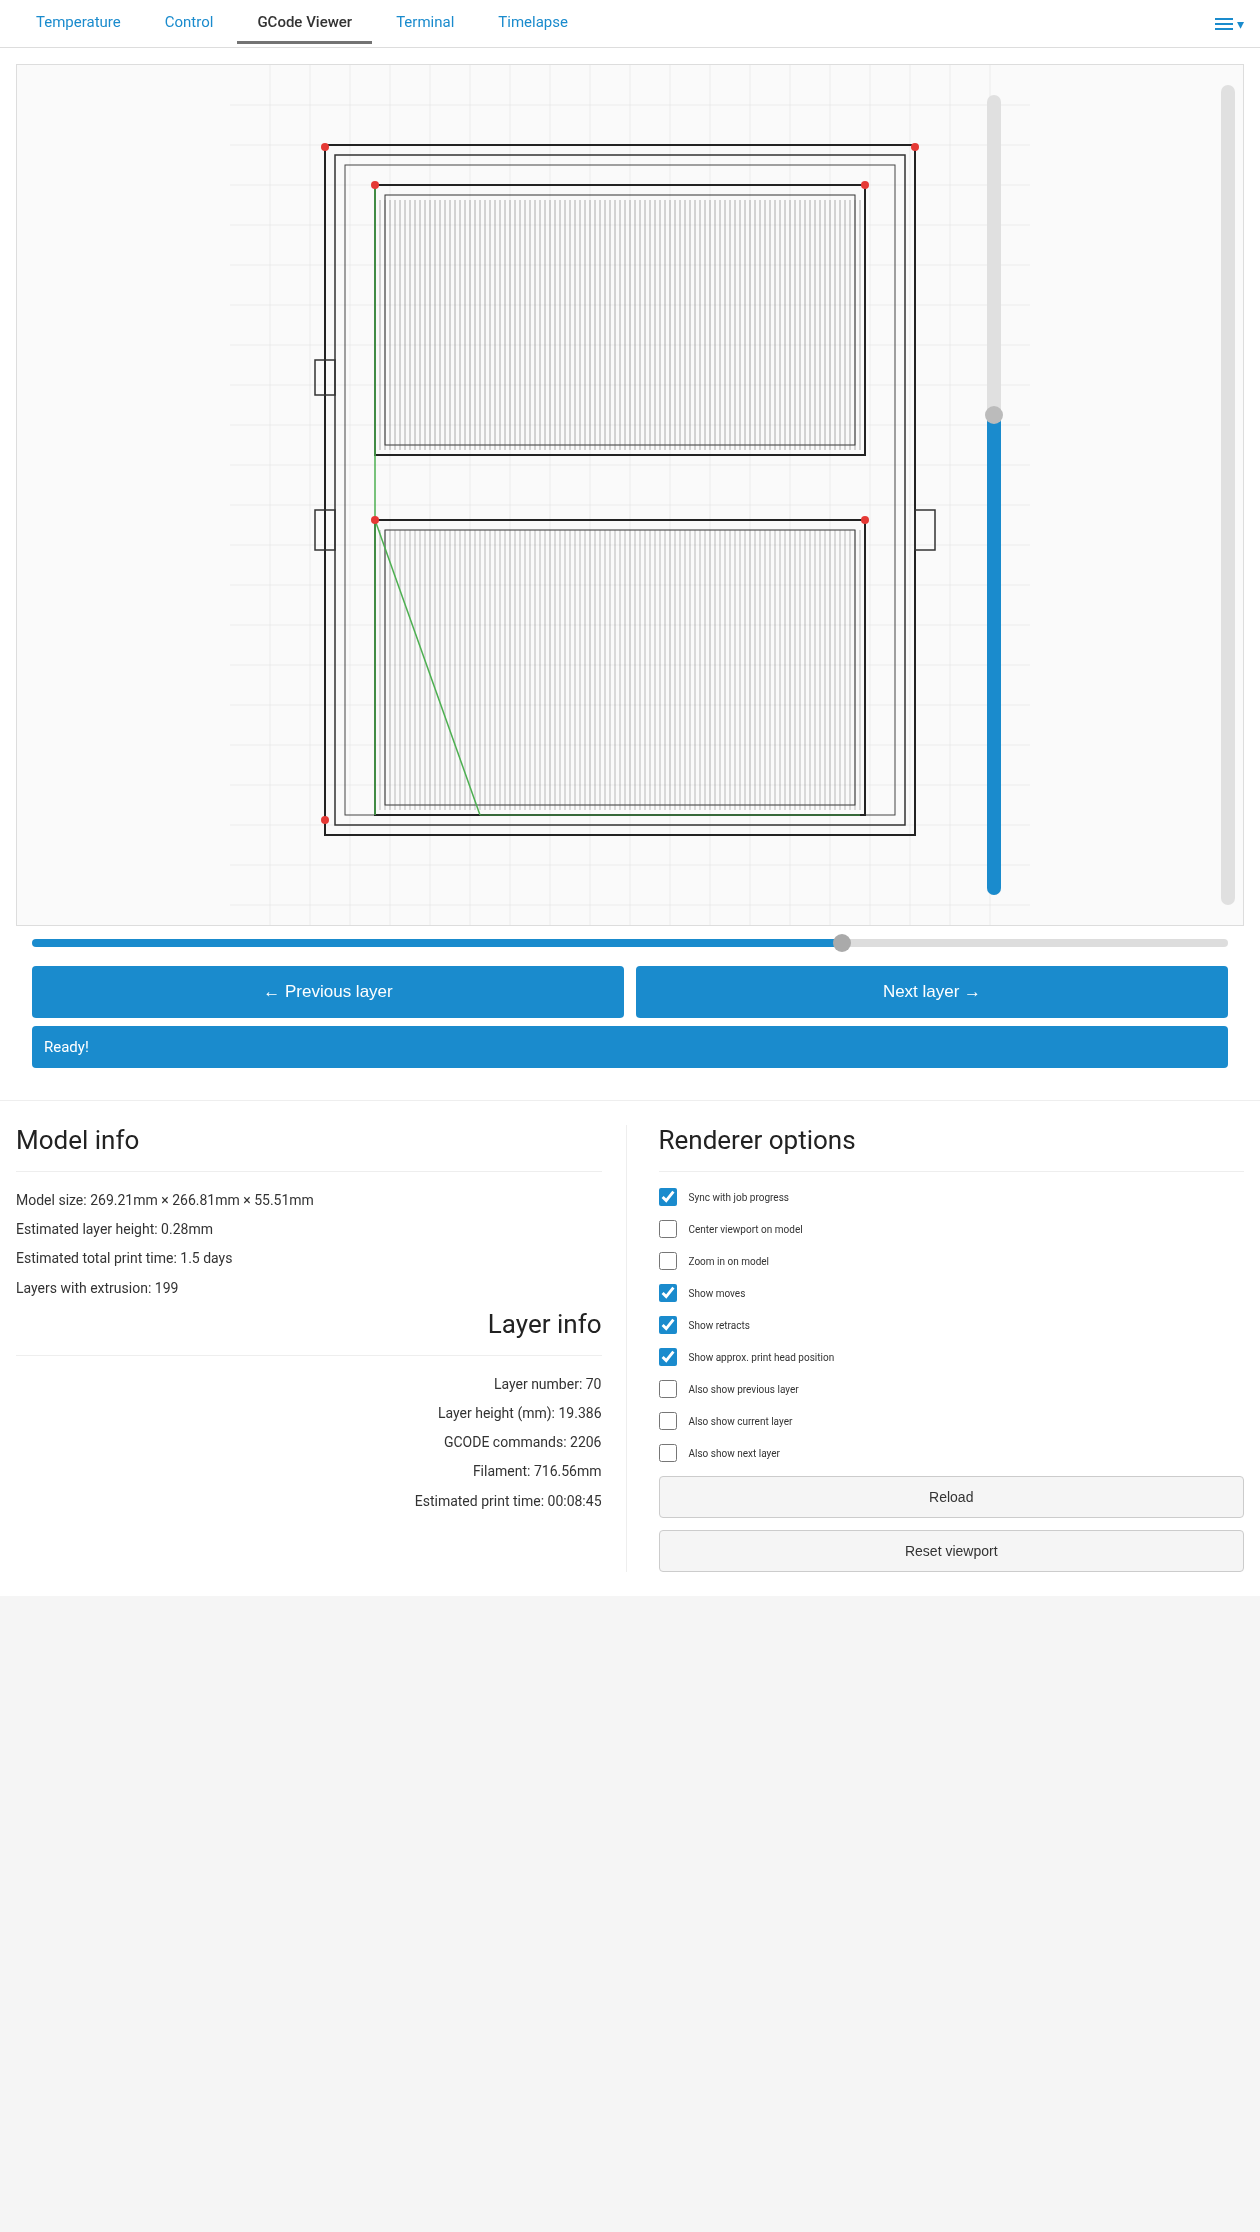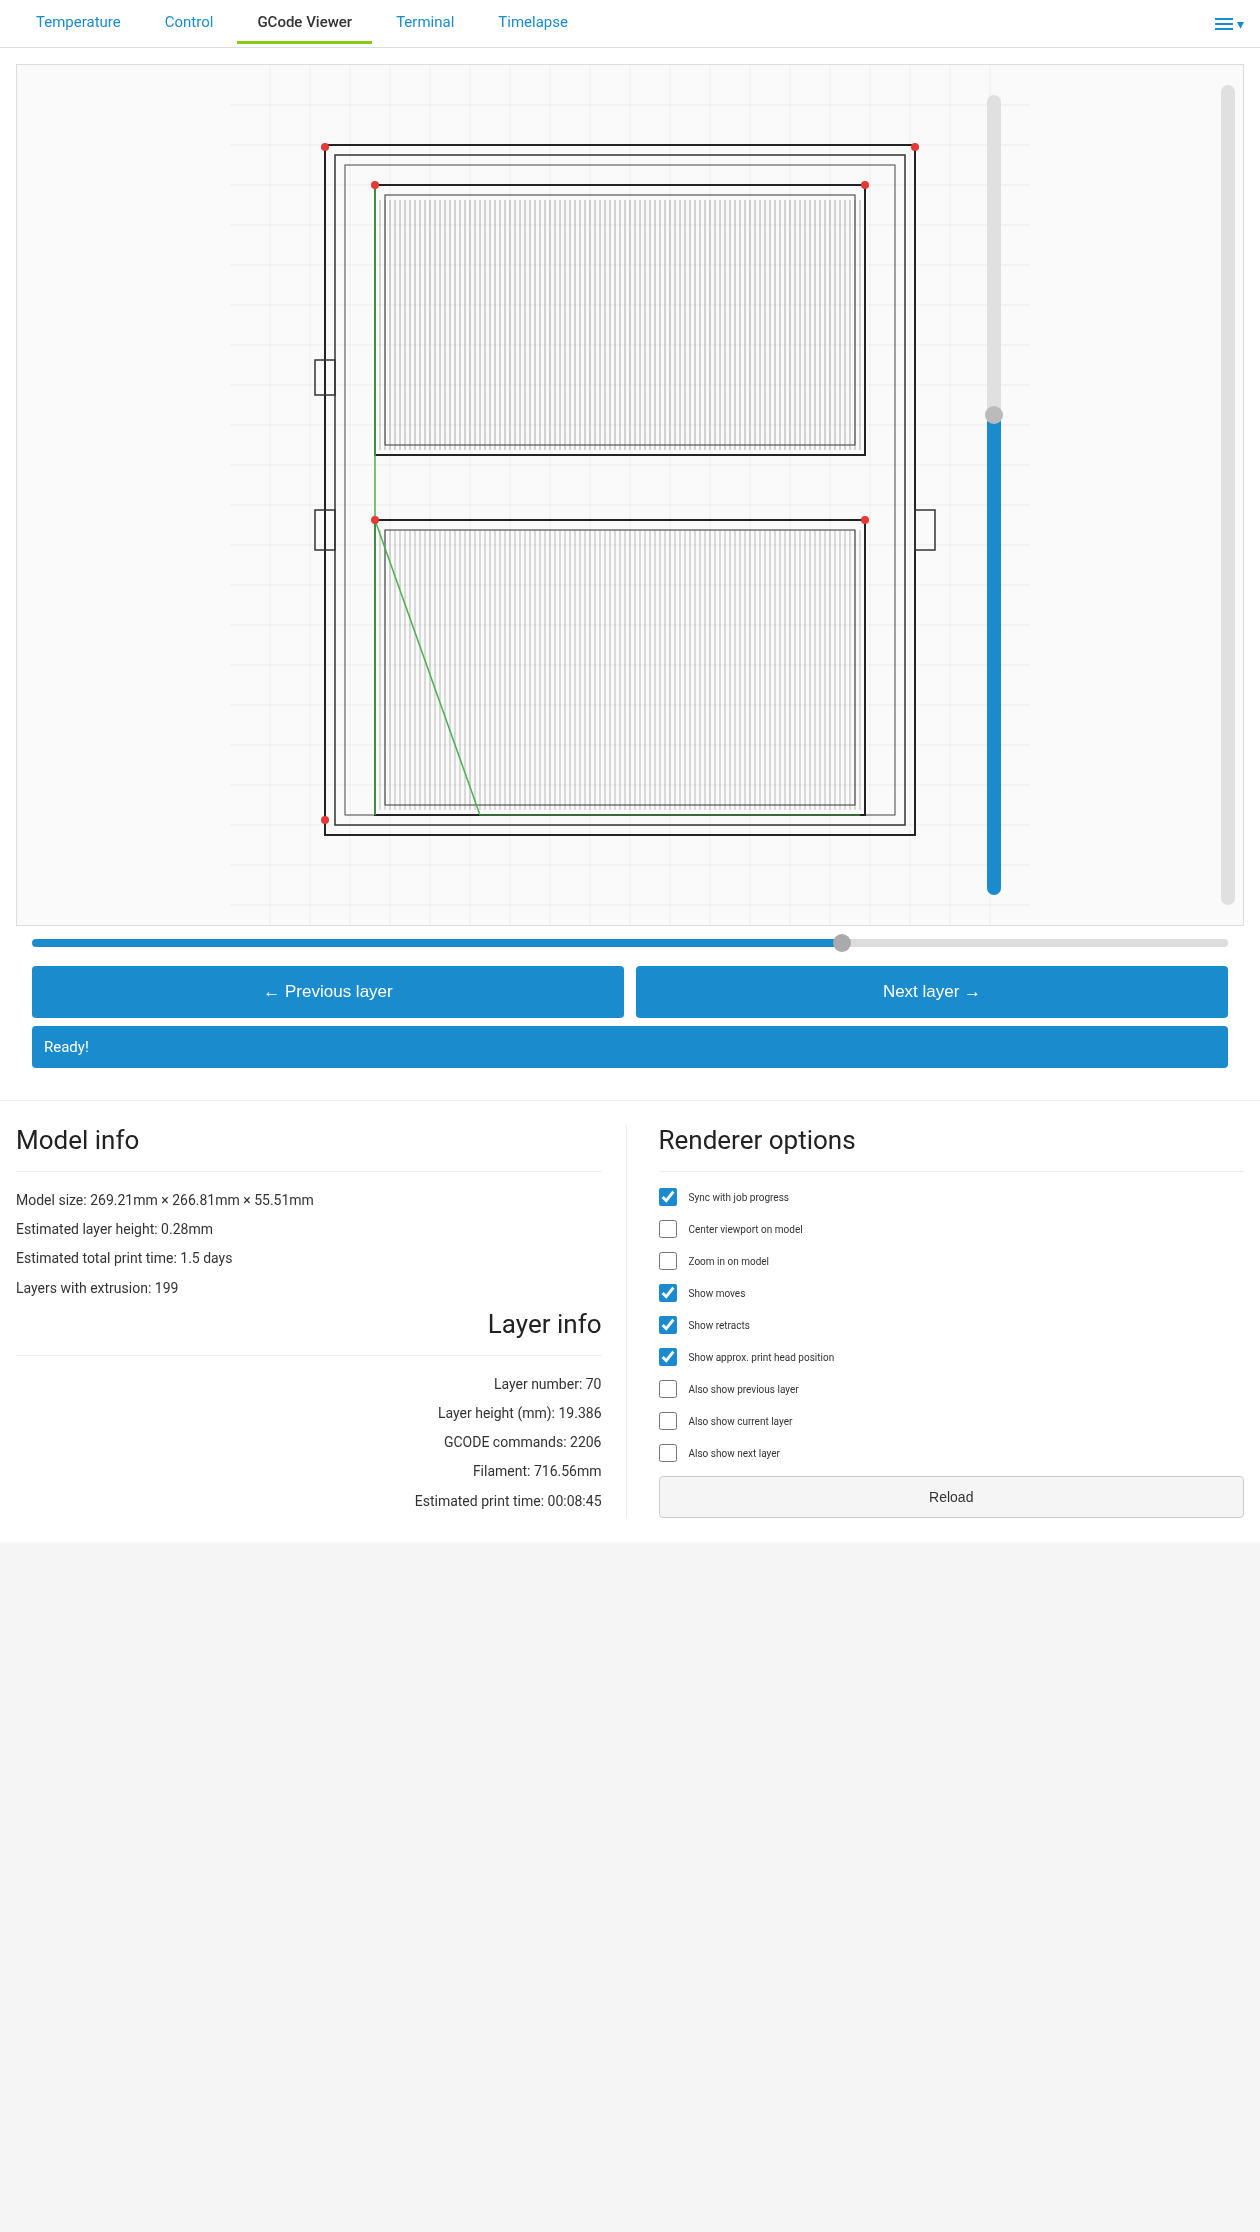--- a/index.html
+++ b/index.html
@@ -24,21 +24,21 @@
       padding: 10px 20px;
       font-size: 15px;
       cursor: pointer;
       color: #1a8bcd;
       border-bottom: 3px solid transparent;
       margin-right: 4px;
       text-decoration: none;
     }
     .tab.active {
       color: #333;
-      border-bottom: 3px solid #84cc16;
+      border-bottom: 3px solid #737373;
       font-weight: 500;
     }
     .tab-menu-icon {
       margin-left: auto;
       display: flex;
       align-items: center;
       gap: 4px;
       color: #1a8bcd;
       cursor: pointer;
     }
@@ -601,14 +601,15 @@
           <input type="checkbox" style="">
           <label class="option-label">Also show current layer</label>
         </div>
         <div class="option-row">
           <input type="checkbox" style="">
           <label class="option-label">Also show next layer</label>
         </div>
       </div>
 
     <button class="btn-action">Reload</button>
+    <button class="btn-action">Reset viewport</button>
   </div>
 </div>
 
 </body></html>

